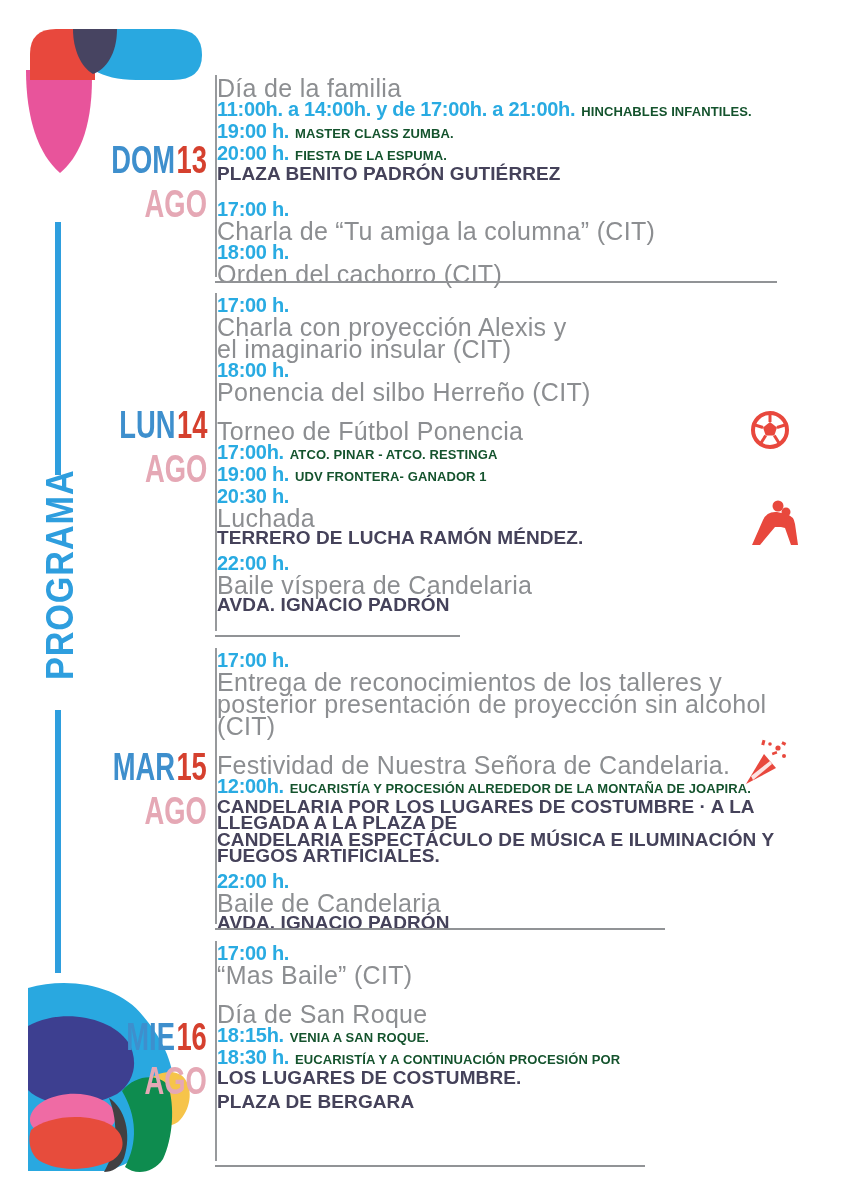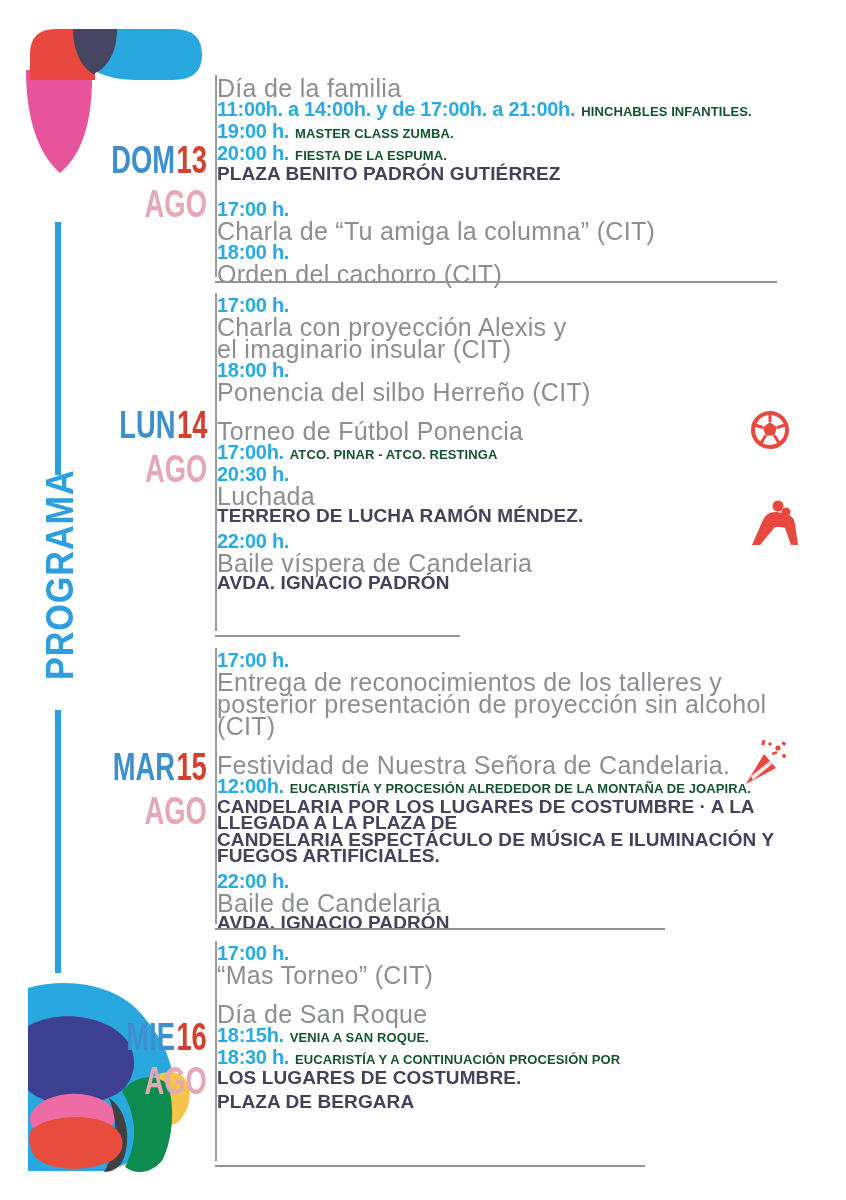--- a/index.html
+++ b/index.html
@@ -96,20 +96,21 @@
 
   <div class="section" style="top:293px;height:336px">
     <div class="l-time"><span class="t">17:00 h.</span></div>
     <div class="l-title">Charla con proyección Alexis y</div>
     <div class="l-title">el imaginario insular (CIT)</div>
     <div class="l-time"><span class="t">18:00 h.</span></div>
     <div class="l-title">Ponencia del silbo Herreño (CIT)</div>
     <div class="gap"></div>
     <div class="l-title">Torneo de Fútbol Ponencia</div>
     <div class="l-time"><span class="t">17:00h.</span><span class="c">ATCO. PINAR - ATCO. RESTINGA</span></div>
+    <div class="l-time"><span class="t">19:00 h.</span><span class="c">UDV FRONTERA- GANADOR 1</span></div>
     <div class="l-time"><span class="t">20:30 h.</span></div>
     <div class="l-title">Luchada</div>
     <div class="l-caps">TERRERO DE LUCHA RAMÓN MÉNDEZ.</div>
     <div class="gap-sm"></div>
     <div class="l-time"><span class="t">22:00 h.</span></div>
     <div class="l-title">Baile víspera de Candelaria</div>
     <div class="l-caps">AVDA. IGNACIO PADRÓN</div>
   </div>
   <div class="bline" style="left:215px;top:635px;width:245px"></div>
 
@@ -125,21 +126,21 @@
     <div class="l-caps">CANDELARIA ESPECTÁCULO DE MÚSICA E ILUMINACIÓN Y FUEGOS ARTIFICIALES.</div>
     <div class="gap-sm"></div>
     <div class="l-time"><span class="t">22:00 h.</span></div>
     <div class="l-title">Baile de Candelaria</div>
     <div class="l-caps">AVDA. IGNACIO PADRÓN</div>
   </div>
   <div class="bline" style="left:215px;top:928px;width:450px"></div>
 
   <div class="section" style="top:941px;height:218px">
     <div class="l-time"><span class="t">17:00 h.</span></div>
-    <div class="l-title">“Mas Torneo” (CIT)</div>
+    <div class="l-title">“Mas Baile” (CIT)</div>
     <div class="gap"></div>
     <div class="l-title">Día de San Roque</div>
     <div class="l-time"><span class="t">18:15h.</span><span class="c">VENIA A SAN ROQUE.</span></div>
     <div class="l-time"><span class="t">18:30 h.</span><span class="c">EUCARISTÍA Y A CONTINUACIÓN PROCESIÓN POR</span></div>
     <div class="l-caps">LOS LUGARES DE COSTUMBRE.</div>
     <div class="gap-sm"></div>
     <div class="l-caps">PLAZA DE BERGARA</div>
   </div>
   <div class="bline" style="left:215px;top:1165px;width:430px"></div>
 

